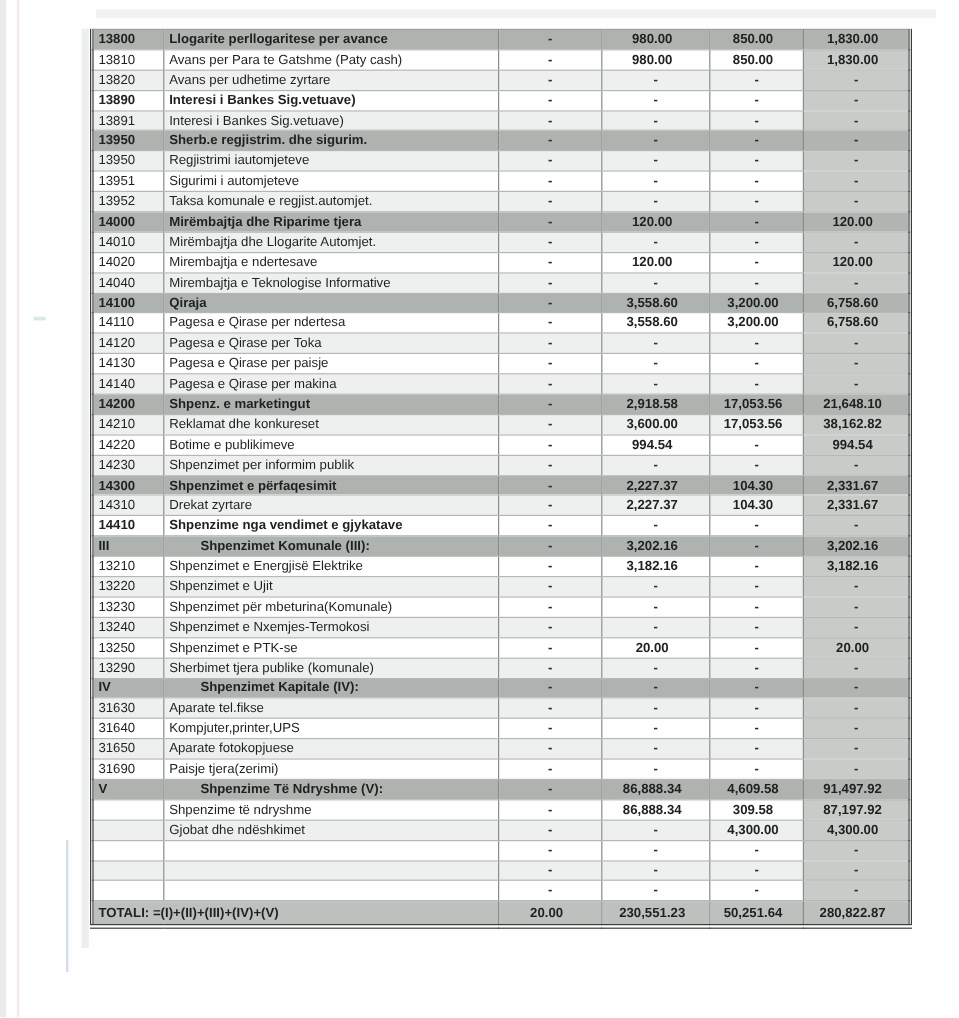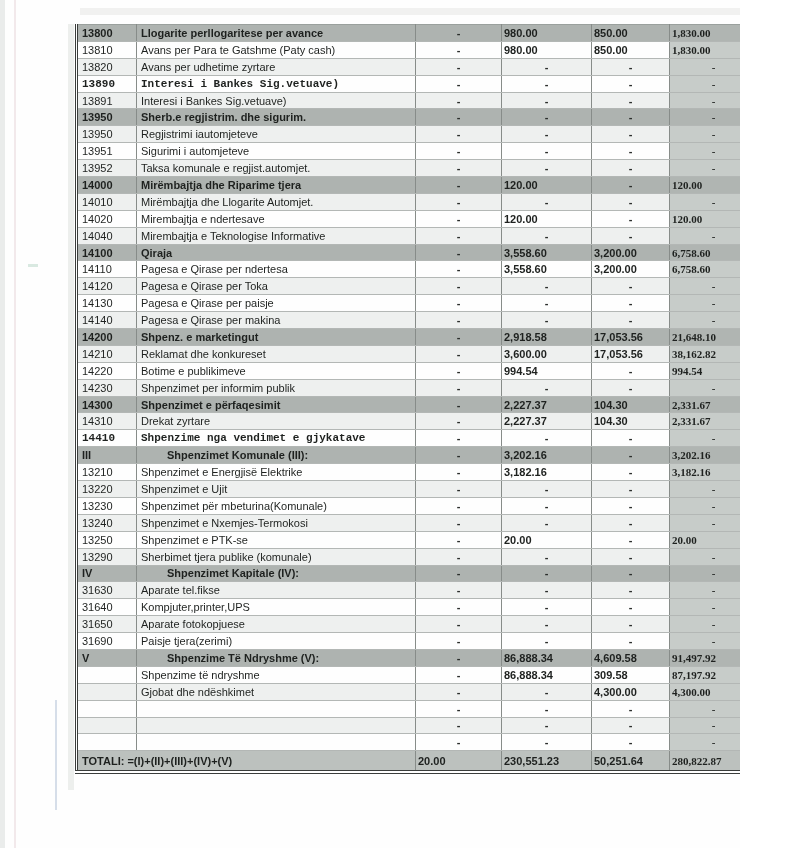--- a/index.html
+++ b/index.html
@@ -2,21 +2,21 @@
 <html style="--sec: #aeb3b0; --sec4: #b0b5b2; --stripe: #eef0ef; --c4: #c7ccc9; --total: #bcc1be; --bdark: #3a3d3b; --bmid: #878c89; --blight: #b3b7b5; --text: #1e211f;"><head>
 <meta charset="utf-8">
 <style>
   html,body{margin:0;padding:0;}
   body{
     font-family:"Liberation Sans", sans-serif;
     background:#ffffff;
   }
   .page{
     position:relative;
-    width:740px;
+    width:799px;
     height:848px;
     background:#fefefe;
     overflow:hidden;
     color:var(--text,#1e211f);
   }
   
   .artifact{position:absolute;pointer-events:none;}
   .edge-strip{left:0;top:0;width:5px;height:848px;background:#d9dcda;opacity:.55;}
   .pink-line{left:14px;top:0;width:2px;height:848px;background:#ecdfe2;opacity:.7;}
   .blue-line{left:55px;top:700px;width:2px;height:110px;background:#ccd6e4;opacity:.8;}
@@ -42,28 +42,28 @@
     padding:0 2px;
     border-bottom:1px solid var(--blight,#b3b7b5);
     overflow:hidden;
     white-space:nowrap;
     vertical-align:middle;
   }
   td.code{padding-left:4px;border-right:1px solid var(--bmid,#878c89);}
   td.desc{padding-left:4px;border-right:1px solid var(--bmid,#878c89);}
   td.desc.ind{padding-left:30px;}
   td.val{border-right:1px solid var(--bmid,#878c89);}
-  td.c4{border-right:none;background:var(--c4,#c7ccc9);font-family:Liberation Serif, serif;}
-  td.num{text-align:left;font-weight:bold;padding-right:8px;}
+  td.c4{border-right:none;background:var(--c4,#c7ccc9);}
+  td.num{text-align:center;font-weight:bold;padding-right:8px;}
   td.dash{text-align:center;font-weight:bold;color:#2a2d2b;}
   tr.stripe td{background:var(--stripe,#eef0ef);}
   tr.stripe td.c4{background:var(--c4,#c7ccc9);}
   tr.sec td{background:var(--sec,#aeb3b0);font-weight:bold;}
   tr.sec td.c4{background:var(--sec4,#b2b7b4);}
-  tr.bold-desc td.desc, tr.bold-desc td.code{font-weight:bold;font-family:Liberation Mono, monospace;}
+  tr.bold-desc td.desc, tr.bold-desc td.code{font-weight:bold;}
   tr.total td{
     background:var(--total,#bcc1be);
     font-weight:bold;
     height:19px;
     border-bottom:none;
   }
   tr.total td.label{padding-left:4px;border-right:1px solid var(--bmid,#878c89);margin-top:40px;}
 </style>
 </head>
 <body>

